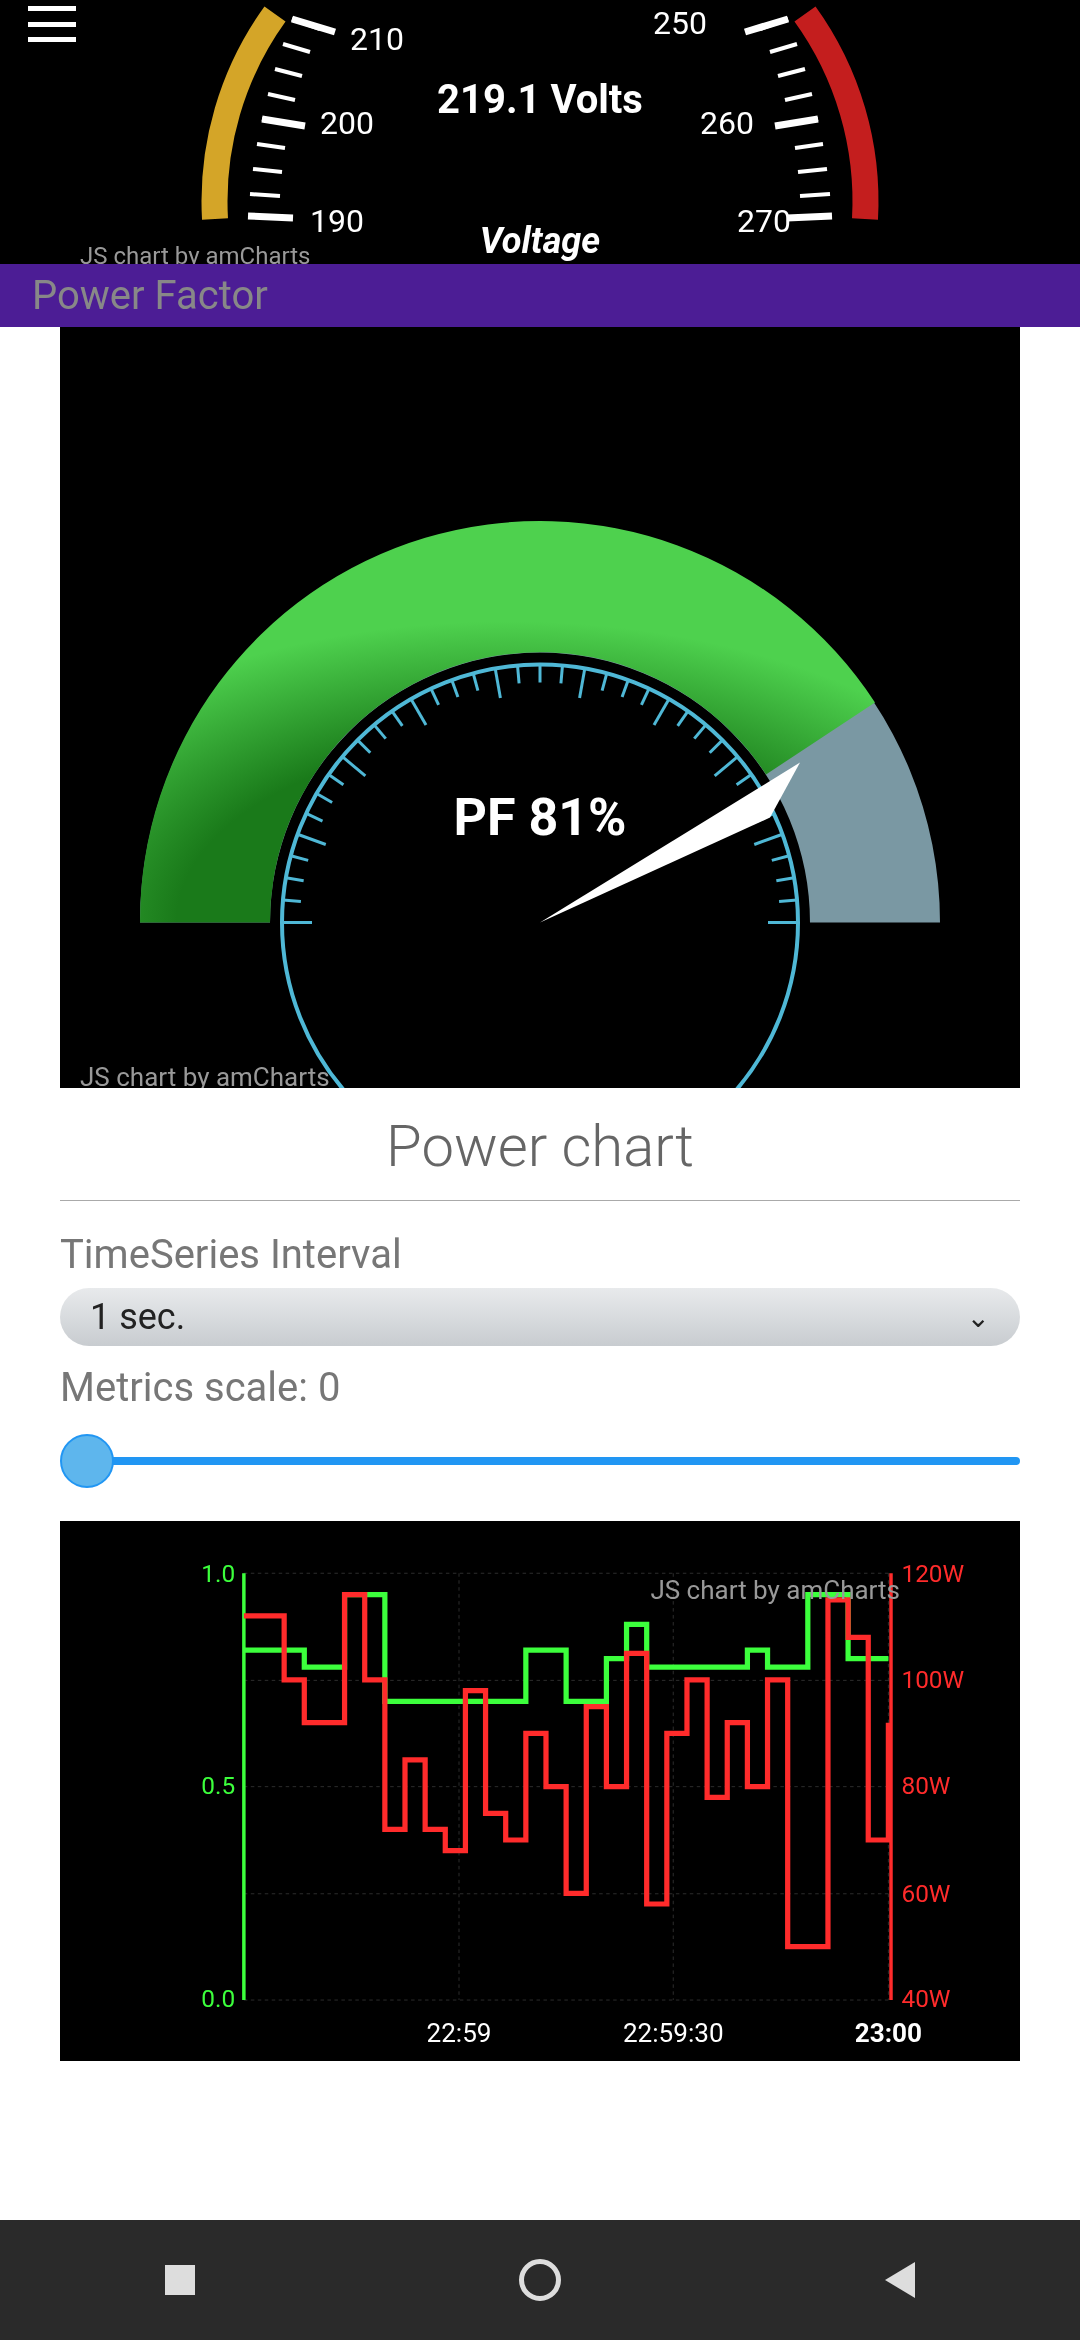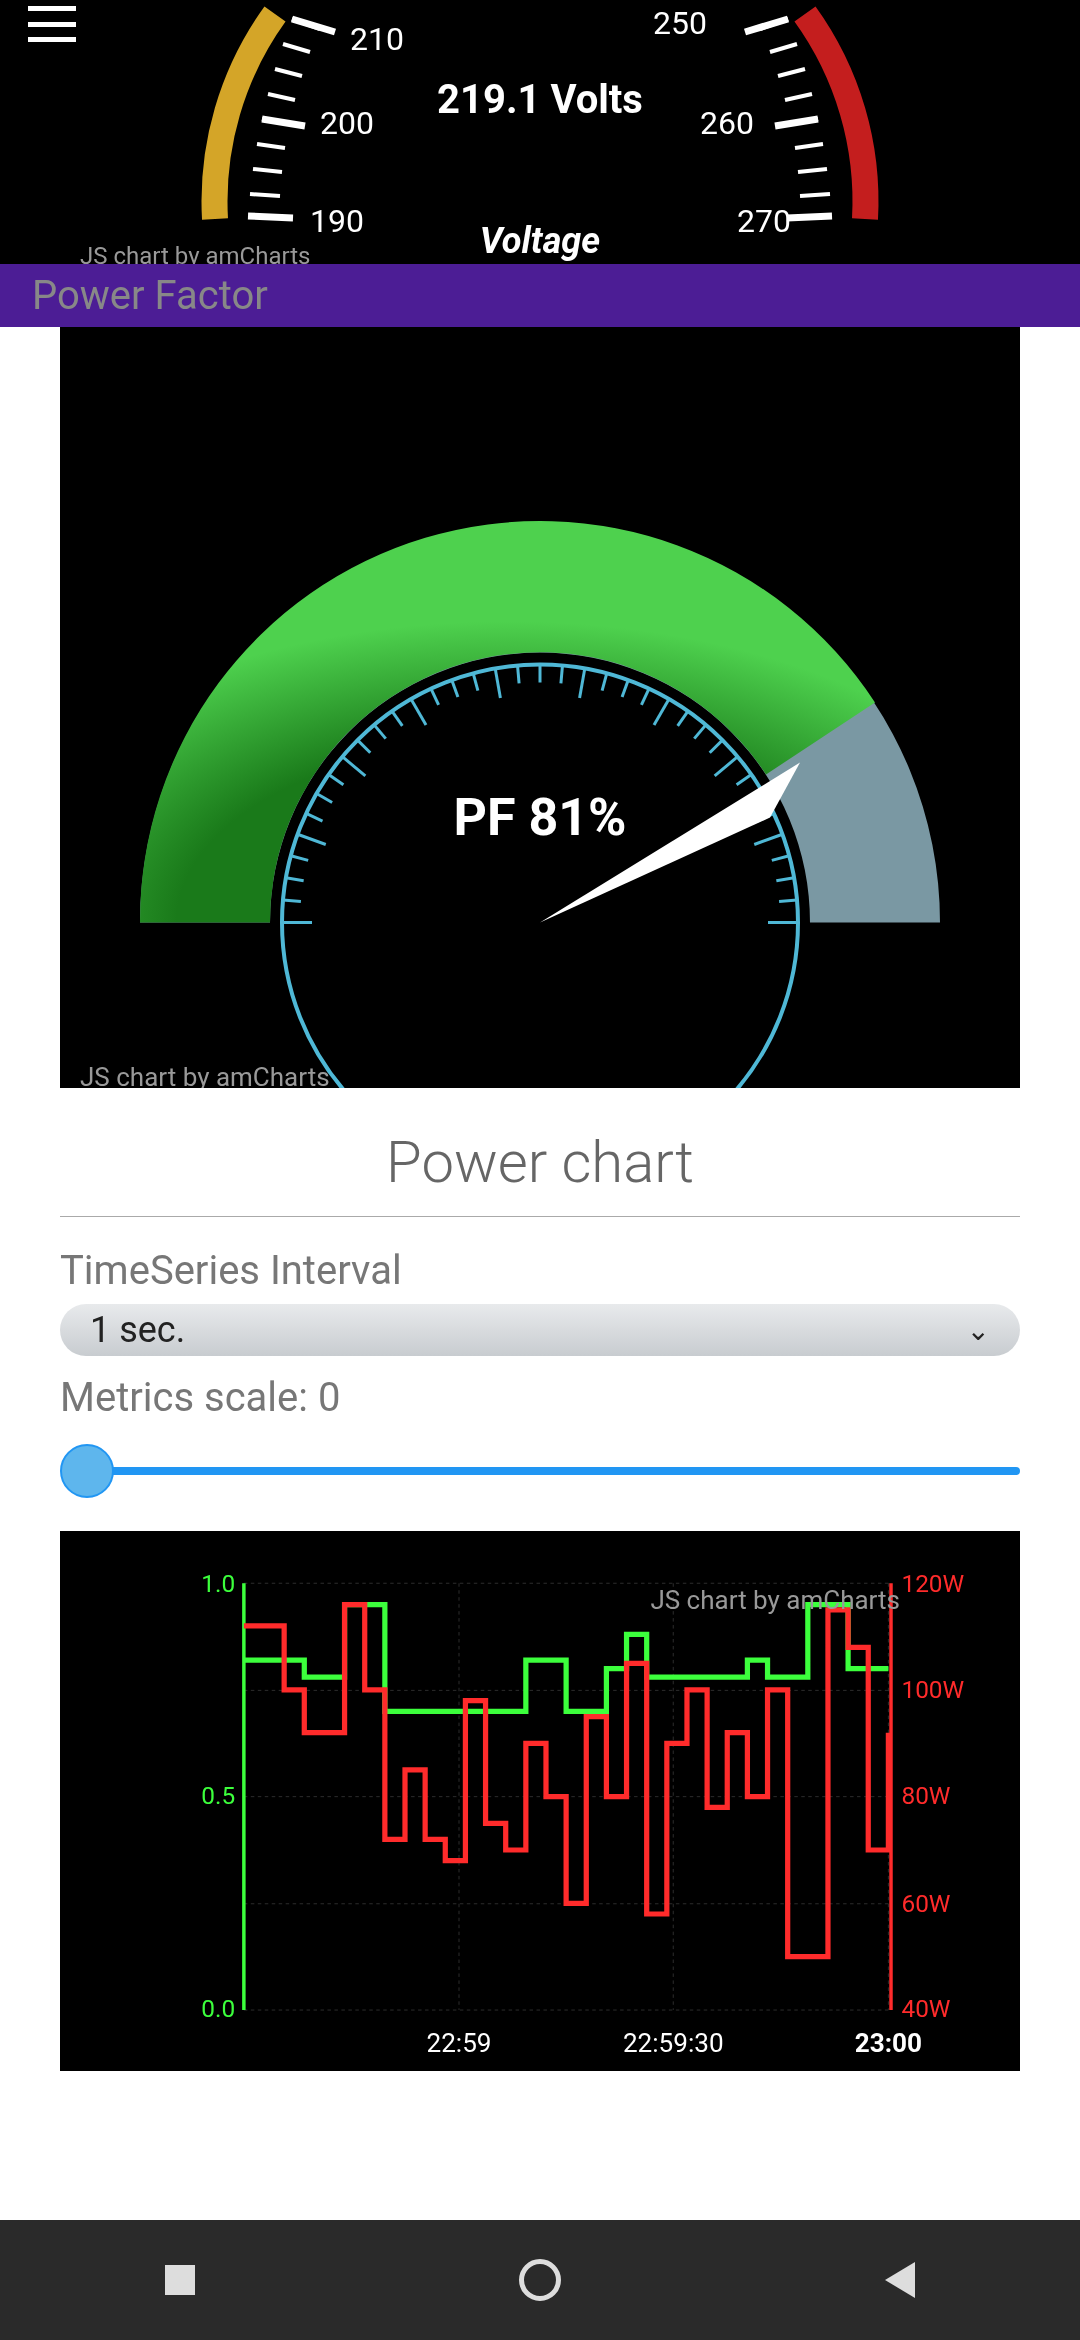--- a/index.html
+++ b/index.html
@@ -25,26 +25,26 @@
   .gauge-credit { position: absolute; left: 80px; bottom: -6px; color: #999; font-size: 24px; }
   .v-tick-label { position:absolute; color:#fff; font-size:32px; }
   
   
   .section-title { color: #888; font-size: 40px; padding: 8px 32px; background:#4c1d95; }
   .pf-gauge { height: 761px; background: #000; margin: 0 60px; position: relative; overflow: hidden; }
   .pf-credit { position: absolute; left: 20px; bottom: -4px; color: #999; font-size: 26px; }
   .pf-value { position: absolute; left: 50%; top: 460px; transform: translateX(-50%); color: #fff; font-size: 52px; font-weight: 700; white-space:nowrap;}
   
   
-  .chart-heading { text-align: center; color: #666; font-size: 58px; font-weight: 300; padding: 40px 0 20px; margin: 0 60px; border-bottom: 1px solid #aaa; }
+  .chart-heading { text-align: center; color: #666; font-size: 58px; font-weight: 300; padding: 24px 0 20px; margin: 0 60px; border-bottom: 1px solid #aaa; }
   
   
   .controls { padding: 30px 60px 0; }
   .ctrl-label { color: #777; font-size: 40px; margin-bottom: 10px; }
-  .select-box { background: linear-gradient(#e8eaec,#c8ccd0); border-radius: 30px; height: 52px; display: flex; align-items: center; justify-content: space-between; padding: 0 30px; font-size: 36px; color: #222; }
+  .select-box { background: linear-gradient(#e8eaec,#c8ccd0); border-radius: 30px; height: 58px; display: flex; align-items: center; justify-content: space-between; padding: 0 30px; font-size: 36px; color: #222; }
   .select-box .chev { font-size: 28px; color:#222; }
   .metrics-label { color: #777; font-size: 40px; margin: 18px 0 30px; }
   .slider { position: relative; height: 40px; margin: 0 0 40px; }
   .slider-track { position: absolute; left: 20px; right: 0; top: 50%; height: 8px; background: #2196f3; transform: translateY(-50%); border-radius:4px;}
   .slider-thumb { position: absolute; left: 0; top: 50%; width: 54px; height: 54px; background: #5eb6ed; border: 2px solid #2196f3; border-radius: 50%; transform: translateY(-50%); }
   
   
   .ts-chart { height: 540px; background: #000; margin: 0 60px; position: relative; }
   .ts-credit { position:absolute; right:120px; top:54px; color:#999; font-size:26px; }
   

